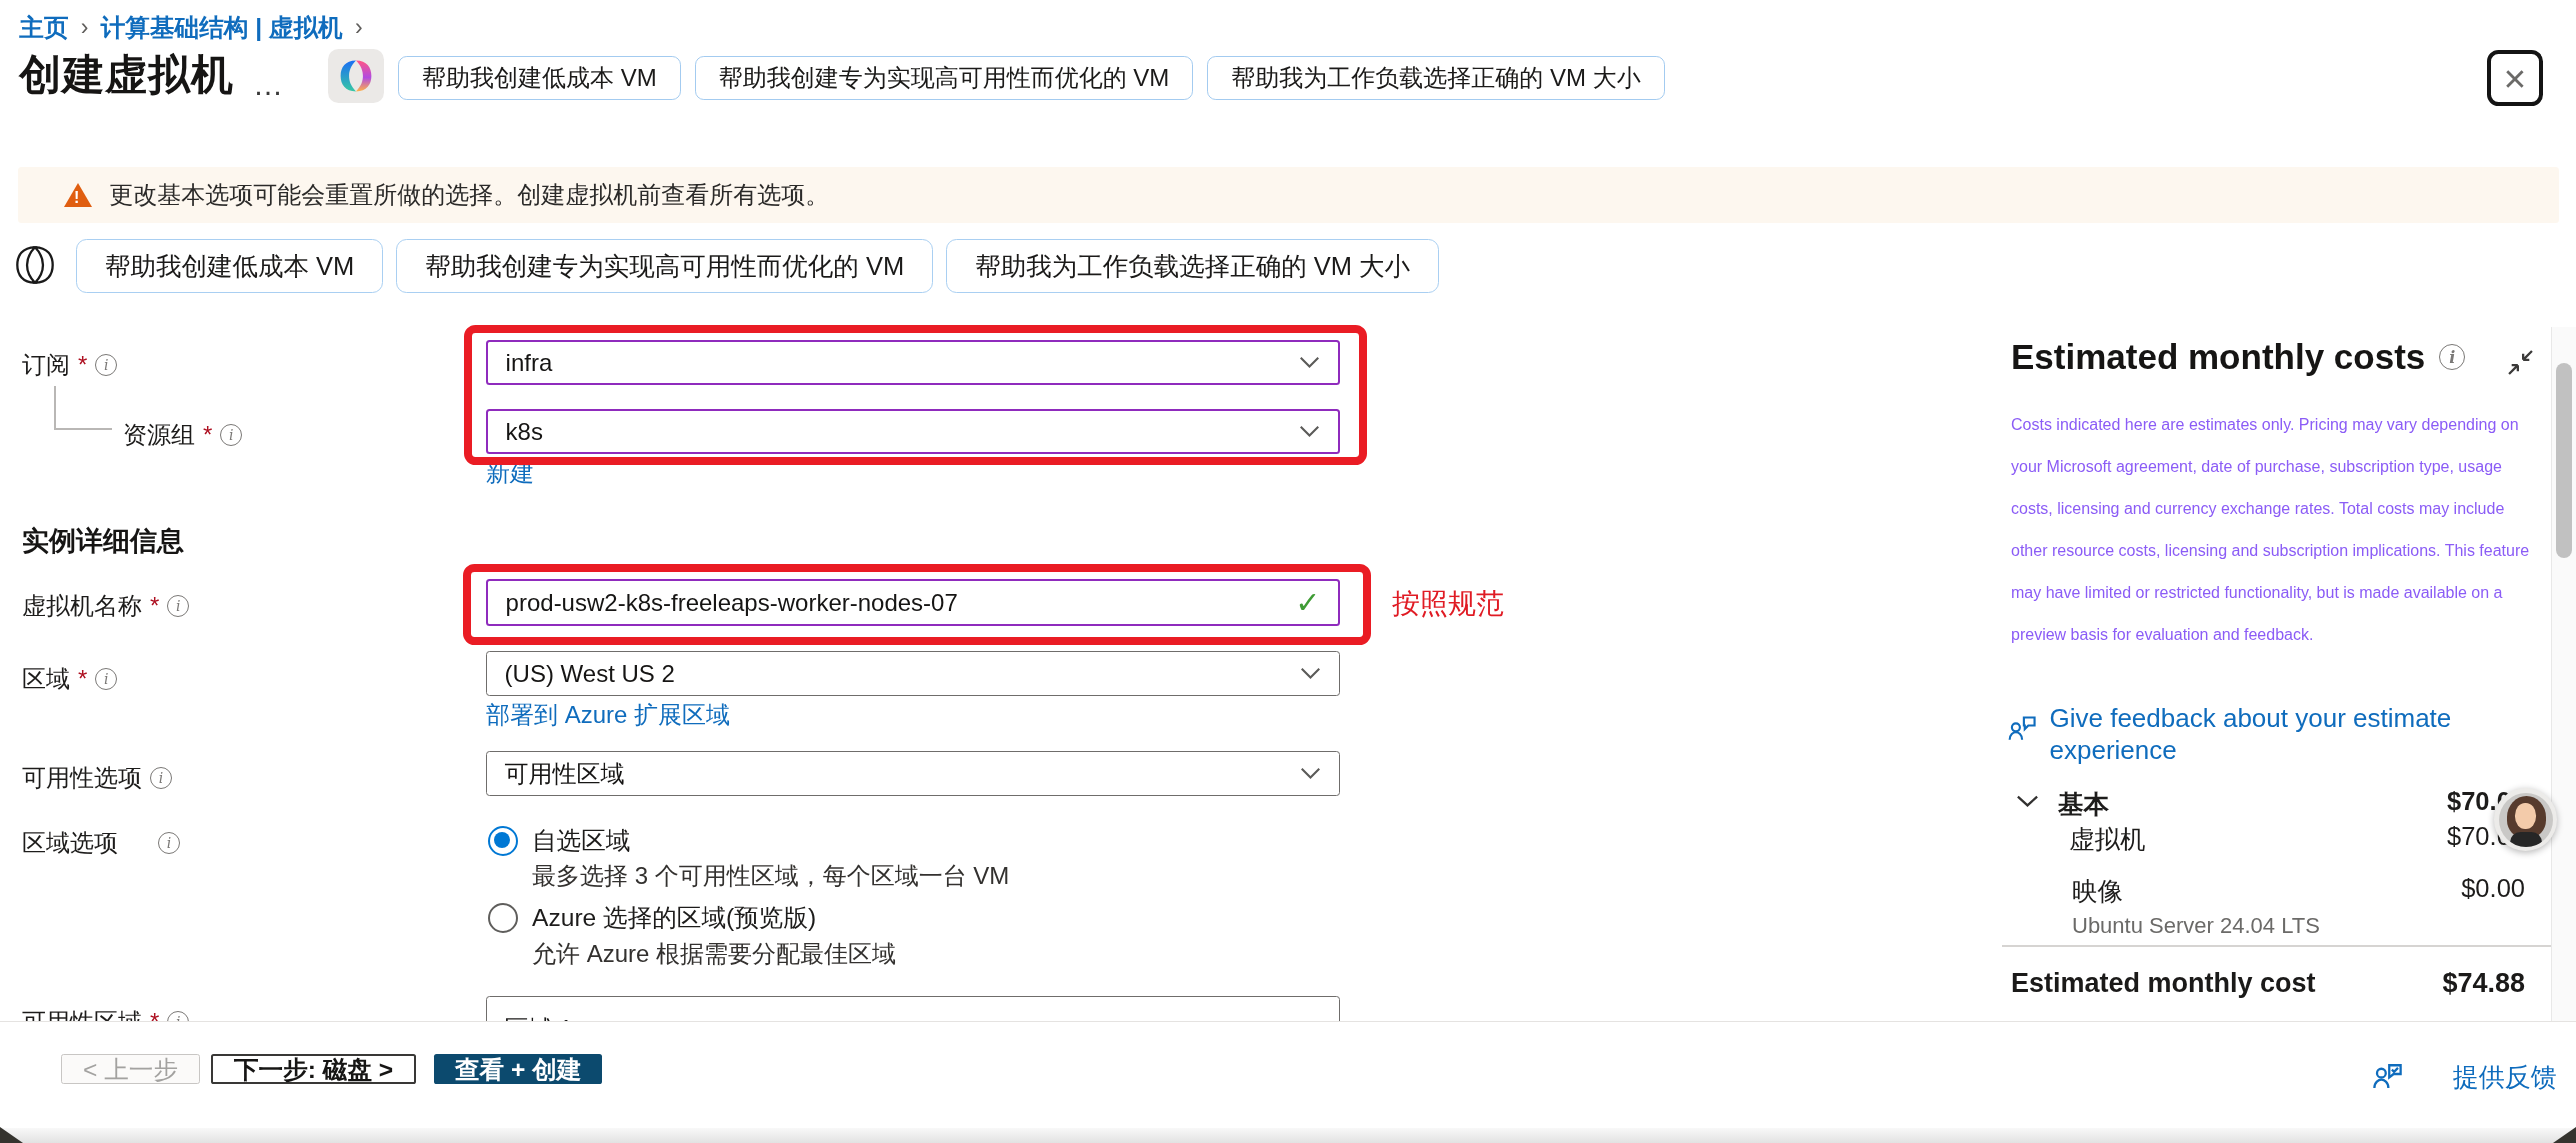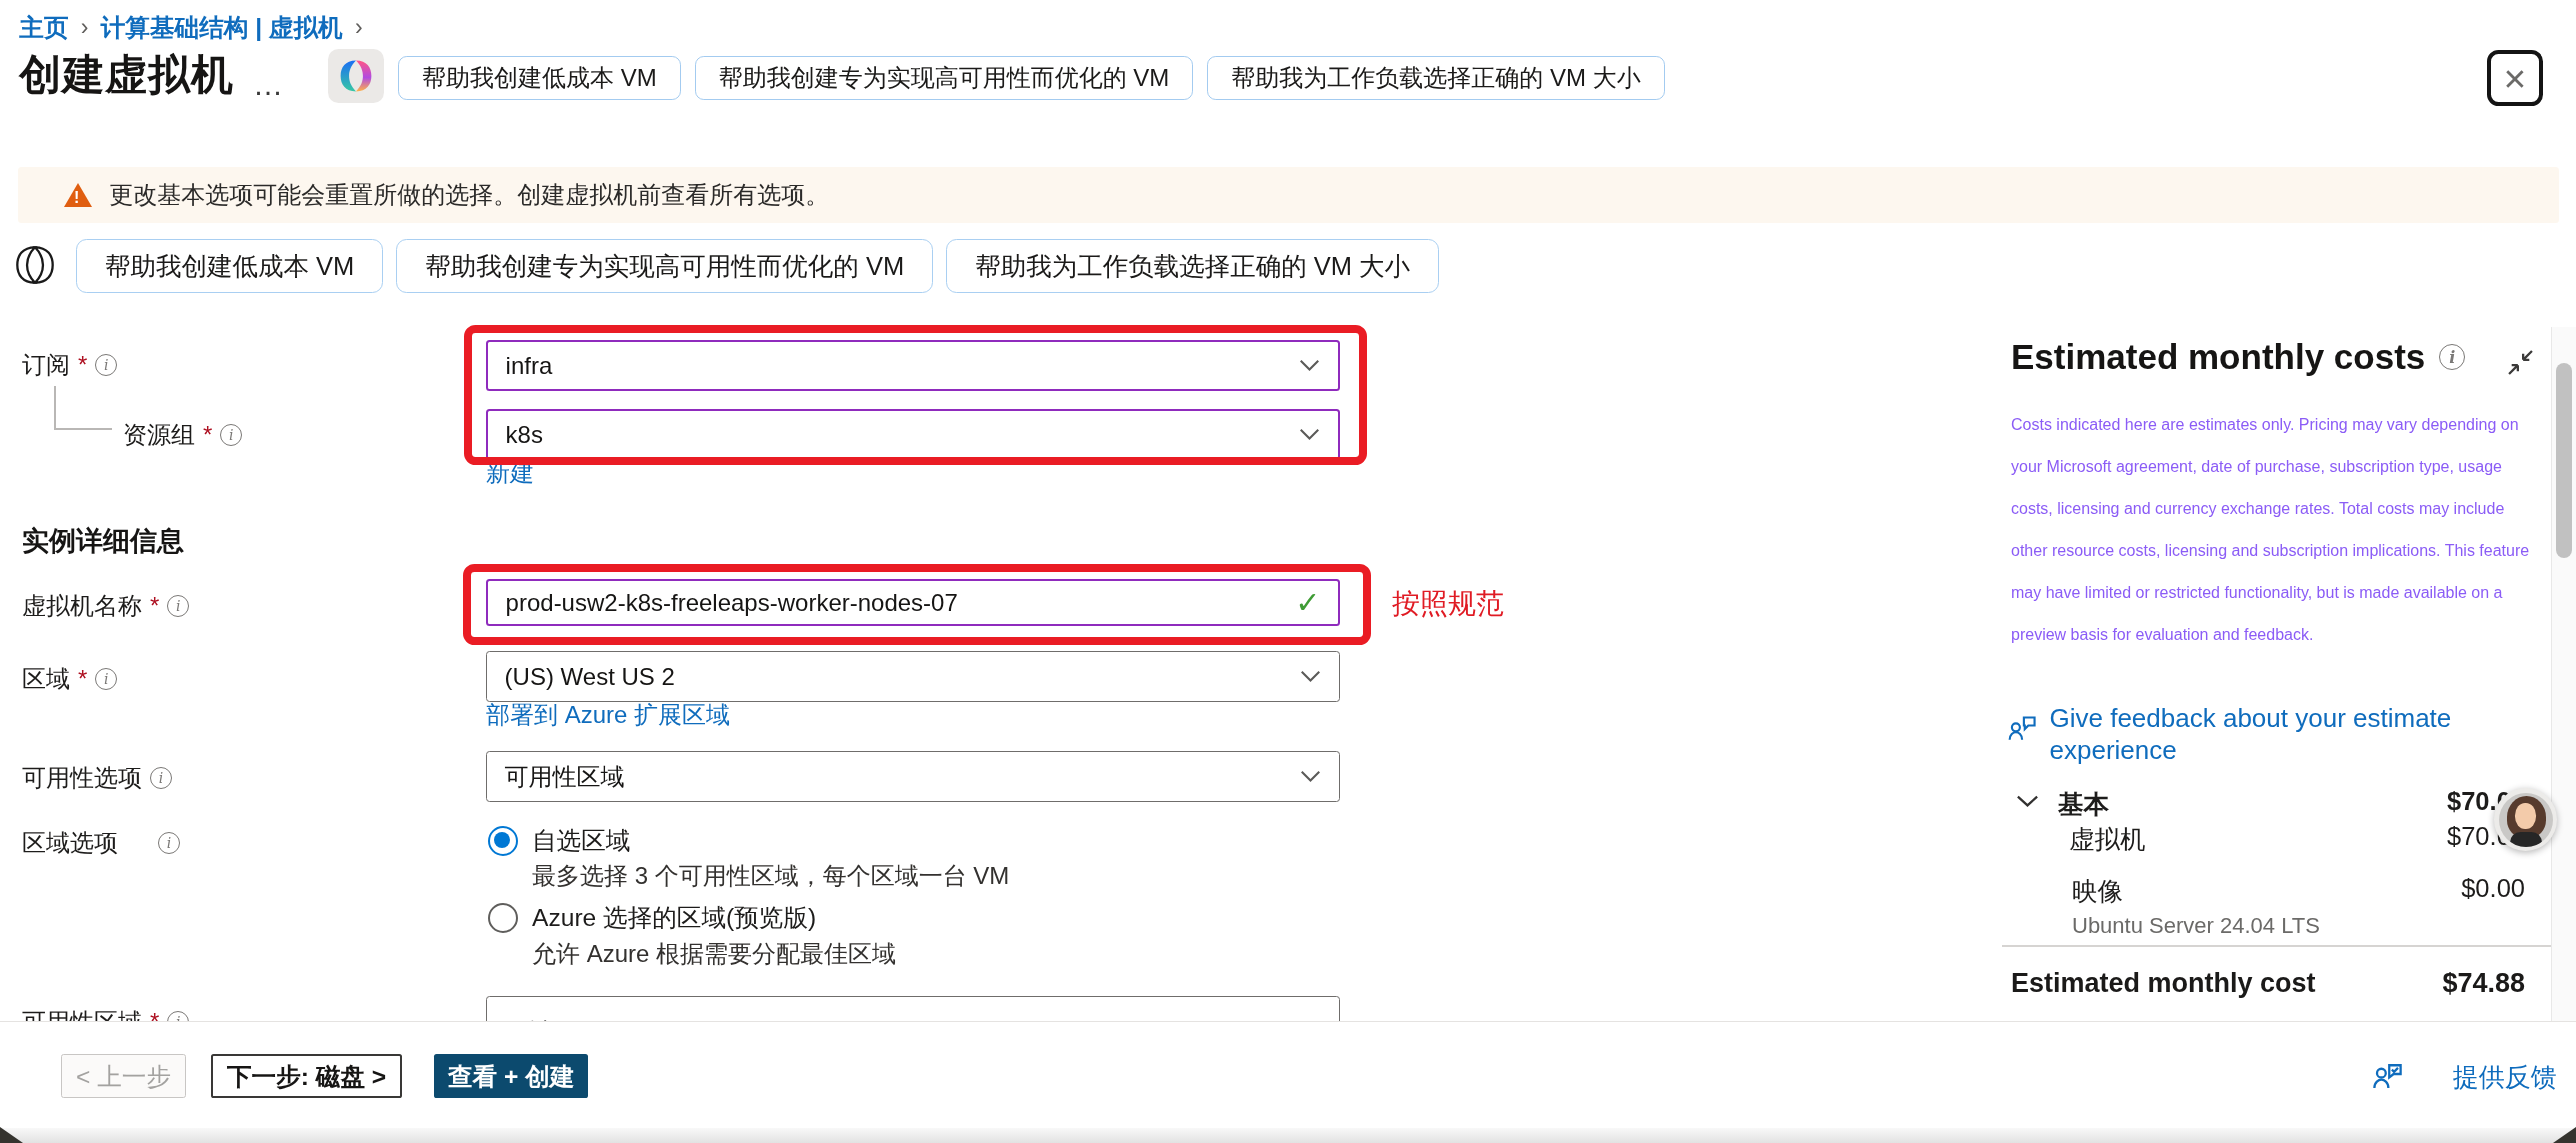--- a/index.html
+++ b/index.html
@@ -29,21 +29,21 @@
   
   .assist-icon { left:12.3px; top:242px; }
   .pill-row2 { left:76px; top:239px; display:flex; gap:13px; }
   .pill.big { height:54px; padding:0 28px; font-size:25.5px; border-radius:10.5px; border-color:#a9cff2; }
 
   
   .flabel { left:22px; display:flex; align-items:center; gap:8px; font-size:24px; color:#1d1c1b; }
   .req { color:#ae1021; }
   .info-dot { width:22px; height:22px; border:1.8px solid #7a7876; border-radius:50%; display:inline-flex; align-items:center; justify-content:center; color:#7a7876; font-size:14px; font-family:"DejaVu Serif",serif; font-style:italic; flex:0 0 auto; }
   .info-dot::after { content:"i"; }
-  .ddl { left:486px; width:854px; height:51px; background:#fff; border:1.8px solid #6f6d6b; border-radius:3.5px; display:flex; align-items:center; padding:0 17.6px; font-size:24px; color:#161514; cursor:pointer; }
+  .ddl { left:486px; width:854px; height:45px; background:#fff; border:1.8px solid #6f6d6b; border-radius:3.5px; display:flex; align-items:center; padding:0 17.6px; font-size:24px; color:#161514; cursor:pointer; }
   .ddl.purple { border:2.6px solid #8f2bbd; }
   .ddl .chev { margin-left:auto; flex:0 0 auto; }
   .textinput { left:486px; width:854px; height:47px; background:#fff; border:2.6px solid #8f2bbd; border-radius:3.5px; display:flex; align-items:center; padding:0 17.6px; font-size:24px; color:#161514; }
   .check { margin-left:auto; color:#3f9c35; font-size:30px; font-weight:700; }
   .link { color:#0f6cbd; font-size:24px; cursor:pointer; }
   .section-h { left:22px; top:523px; font-size:27px; font-weight:700; color:#161514; }
   .connector-v { left:54px; top:386px; width:1.8px; height:44px; background:#b9b7b5; }
   .connector-h { left:54px; top:428px; width:58px; height:1.8px; background:#b9b7b5; }
 
   .radio { width:30px; height:30px; border-radius:50%; border:2.6px solid #5f5e5c; background:#fff; position:relative; flex:0 0 auto; cursor:pointer; }
@@ -77,21 +77,21 @@
   .av-hair { position:absolute; left:8px; top:3.5px; width:39px; height:42px; background:#573b2d; border-radius:50% 50% 42% 42%; }
   .av-face { position:absolute; left:16.7px; top:10.5px; width:21px; height:25.5px; background:#f3cbaa; border-radius:48%; }
   .av-body { position:absolute; left:11.4px; bottom:-1.8px; width:32px; height:16px; background:#262626; border-radius:10.5px 10.5px 0 0; }
 
   
   .scroll-track { left:2551px; top:327px; width:24.6px; height:694px; background:#fafafa; border-left:0.9px solid #e8e8e8; }
   .scroll-thumb { left:2556px; top:363px; width:16px; height:195px; background:#c1c1c1; border-radius:8px; cursor:pointer; }
 
   
   .footer { left:0; top:1021px; width:2576px; height:107px; background:#fff; border-top:1.8px solid #e5e3e1; z-index:10; }
-  .btn { position:absolute; top:1054px; height:44px; display:flex; align-items:center; padding:0 14px; font-size:24.6px; border-radius:2.6px; cursor:pointer; white-space:nowrap; }
+  .btn { position:absolute; top:1054px; height:30px; display:flex; align-items:center; padding:0 21px; font-size:24.6px; border-radius:2.6px; cursor:pointer; white-space:nowrap; }
   .btn-prev { left:61px; color:#a3a2a0; background:#fbfaf9; border:1.8px solid #c8c6c4; cursor:default; }
   .btn-next { left:211px; color:#161514; background:#fff; border:2.6px solid #39383 6; border:2.6px solid #393836; font-weight:700; }
   .btn-review { left:434px; color:#fff; background:#0c4a6e; border:none; font-weight:700; }
   .footer-feedback { position:absolute; top:1060px; right:19.3px; display:flex; align-items:center; gap:10.5px; cursor:pointer; z-index:11; }
   .footer-feedback-text { font-size:26px; color:#0f6cbd;margin-left:37px; }
 
   .bottom-strip { left:0; top:1128px; width:2576px; height:15px; background:linear-gradient(#f8f8f8,#e2e2e2); z-index:12; }
   .corner { position:absolute; bottom:0; width:23px; height:16px; background:#35342f; z-index:13; }
   .corner.l { left:0; clip-path:polygon(0 0,0 100%,100% 100%); }
   .corner.r { right:0; clip-path:polygon(100% 0,100% 100%,0 100%); }

